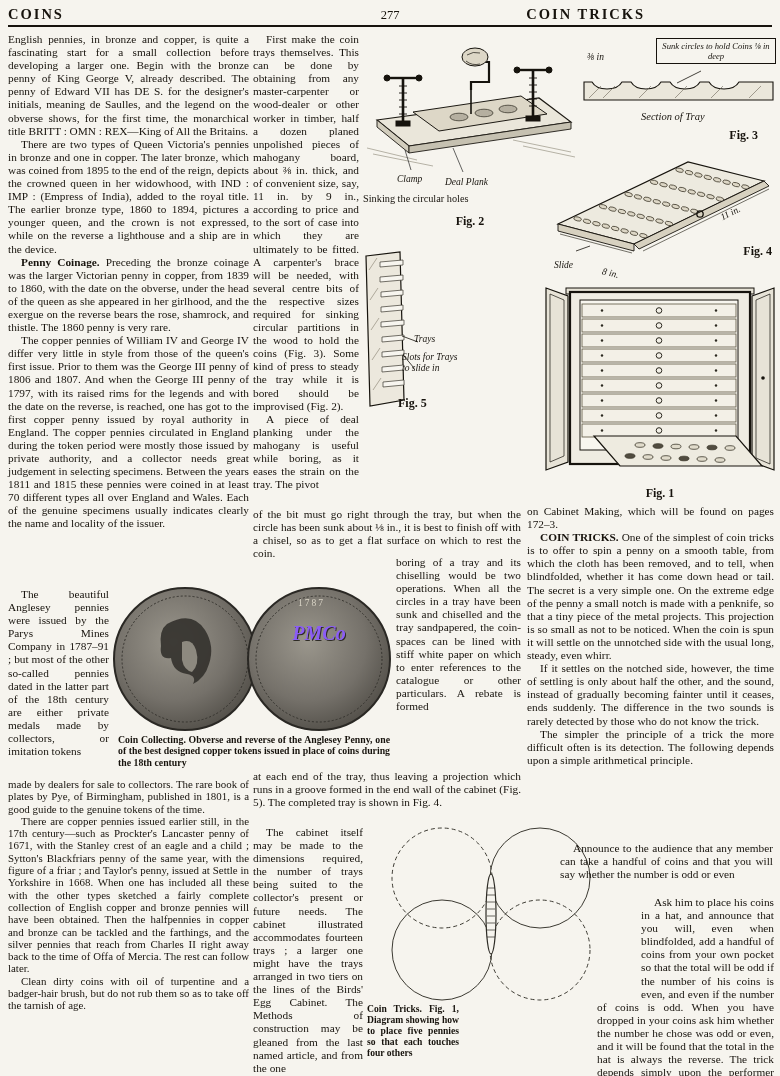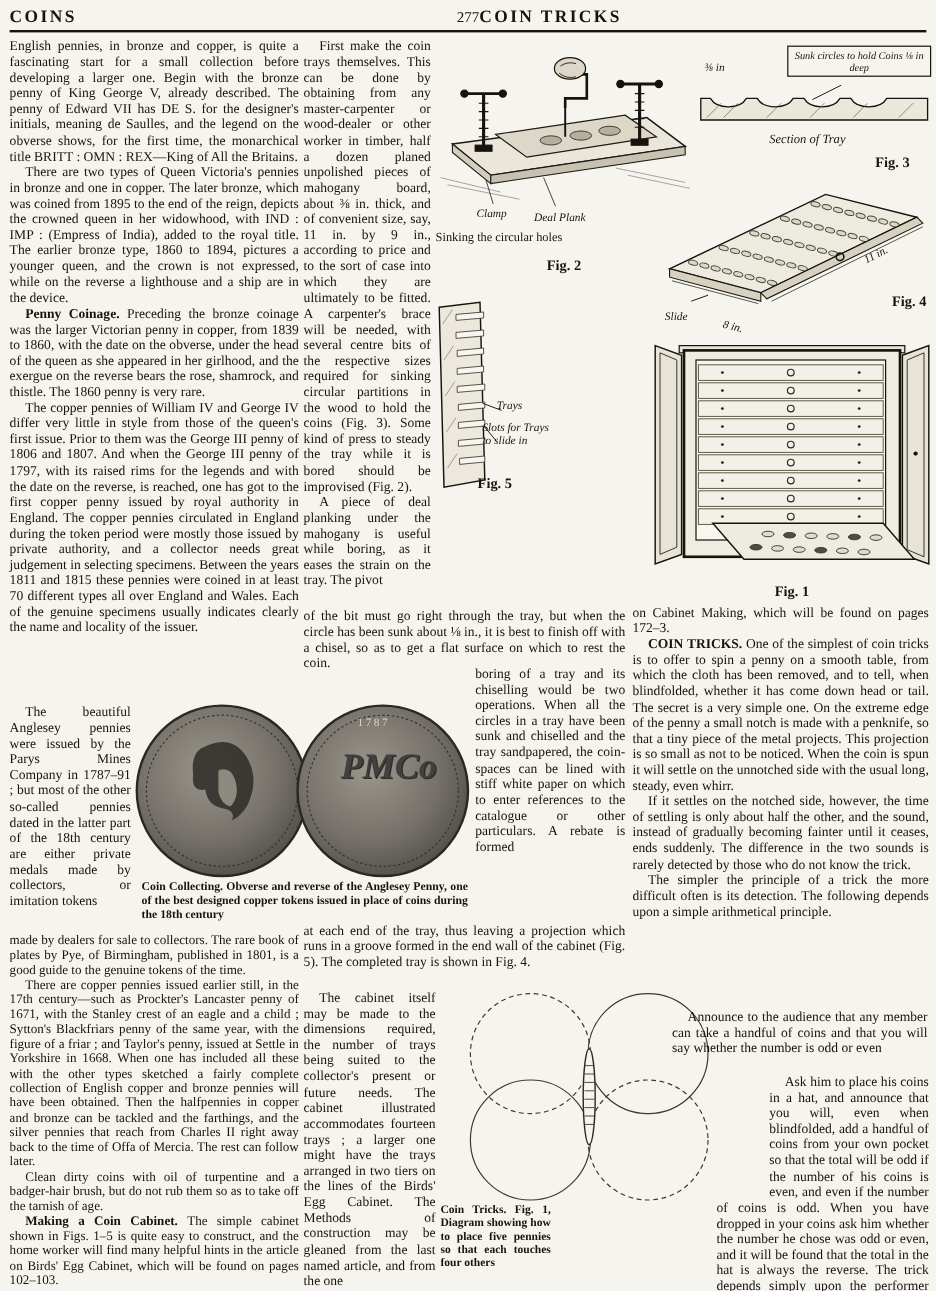--- a/index.html
+++ b/index.html
@@ -6,42 +6,42 @@
   html,body{width:780px;height:1076px}
   body{background:#efede6;font-family:"Liberation Serif","DejaVu Serif",serif;color:#17130d}
   .page{position:relative;width:780px;height:1076px;overflow:hidden;background:#f6f4ee}
   .abs{position:absolute}
   .t{font-size:11.3px;line-height:13.1px;text-align:justify}
   .t p{text-indent:13px}
   .t p.noindent{text-indent:0}
   .lead{font-weight:bold}
   .header{position:absolute;left:8px;right:8px;top:6px;display:flex;align-items:baseline}
   .h-left,.h-right{flex:1;font-weight:bold;font-size:14.5px;letter-spacing:2px}
-  .h-right{text-align:left}
+  .h-right{text-align:center}
   .h-num{font-size:12.5px}
   .rule{position:absolute;left:8px;right:8px;top:25px;height:2px;background:#17130d}
   .cap{font-weight:bold;font-size:9.8px;line-height:11.3px;text-align:justify}
   .figlab{position:absolute;font-style:italic;font-size:9.5px;line-height:10.5px;white-space:nowrap}
   .figlab.wrap{white-space:normal}
   .fignum{position:absolute;font-weight:bold;font-size:12px;white-space:nowrap}
   .cen{left:0;right:0;text-align:center}
   .figcap{position:absolute;left:0;right:0;text-align:left;font-size:10.3px}
   .notebox{position:absolute;right:0;top:0;width:120px;border:1px solid #17130d;background:#f6f4ee;
            font-size:8.6px;font-style:italic;line-height:10px;text-align:center;padding:2px 4px}
   .clip{overflow:hidden}
   .hole{fill:#ddd7c6;stroke:#4a4436;stroke-width:0.8}
   .tray{fill:#f3f0e7;stroke:#5a5440;stroke-width:0.8}
   .ring{fill:none;stroke:#2c2920;stroke-width:1}
   .dot{fill:#2c2920}
   .coin-e{fill:#e0dbcb;stroke:#3c382c;stroke-width:0.8}
   .coin-f{fill:#514c40;stroke:#3c382c;stroke-width:0.8}
   .coin-year{position:absolute;left:186px;top:14px;width:44px;font-size:9.5px;
              letter-spacing:2px;color:#d9d4c6}
-  .coin-monogram{position:absolute;left:162px;top:38px;width:90px;text-align:right;font-style:italic;
-             font-weight:bold;font-size:30px;color:#404040;text-shadow:1px 1px 0 #2e2b25}
+  .coin-monogram{position:absolute;left:162px;top:38px;width:90px;text-align:center;font-style:italic;
+             font-weight:bold;font-size:20px;color:#8b5cf6;text-shadow:1px 1px 0 #2e2b25}
 </style>
 </head>
 <body>
 
 <div class="page">
 
   <div class="header">
     <span class="h-left">COINS</span>
     <span class="h-num">277</span>
     <span class="h-right">COIN TRICKS</span>
@@ -321,21 +321,20 @@
   </div>
 
   <div class="abs t" style="left:253px;top:770px;width:268px">
     <p class="noindent"><span>at each end of the tray, thus leaving a projection which runs in a groove formed in the end wall of the cabinet (Fig. 5). The completed tray is shown in Fig. 4.</span></p>
   </div>
 
   <div class="abs t clip" style="left:8px;top:778px;width:241px;height:306px;font-size:10.9px;line-height:12.3px">
     <p class="noindent"><span>made by dealers for sale to collectors. The rare book of plates by Pye, of Birmingham, published in 1801, is a good guide to the genuine tokens of the time.</span></p>
     <p><span>There are copper pennies issued earlier still, in the 17th century—such as Prockter's Lancaster penny of 1671, with the Stanley crest of an eagle and a child ; Sytton's Blackfriars penny of the same year, with the figure of a friar ; and Taylor's penny, issued at Settle in Yorkshire in 1668. When one has included all these with the other types sketched a fairly complete collection of English copper and bronze pennies will have been obtained. Then the halfpennies in copper and bronze can be tackled and the farthings, and the silver pennies that reach from Charles II right away back to the time of Offa of Mercia. The rest can follow later.</span></p>
     <p><span>Clean dirty coins with oil of turpentine and a badger-hair brush, but do not rub them so as to take off the tarnish of age.</span></p>
-    <p><b class="lead">Making a Coin Cabinet. </b><span>The simple cabinet shown in Figs. 1–5 is quite easy to construct, and the home worker will find many helpful hints in the article on Birds' Egg Cabinet, which will be found on pages 102–103.</span></p>
   </div>
 
   <div class="abs t clip" style="left:253px;top:826px;width:110px;height:250px">
     <p><span>The cabinet itself may be made to the dimensions required, the number of trays being suited to the collector's present or future needs. The cabinet illustrated accommodates fourteen trays ; a larger one might have the trays arranged in two tiers on the lines of the Birds' Egg Cabinet. The Methods of construction may be gleaned from the last named article, and from the one</span></p>
   </div>
 
   <div class="abs" style="left:366px;top:826px;width:252px;height:176px">
     <svg width="252" height="176" viewBox="0 0 252 176">
       <g fill="none" stroke="#3c3a32" stroke-width="1">
         <circle cx="76" cy="52" r="50" stroke-dasharray="4,3"></circle>

